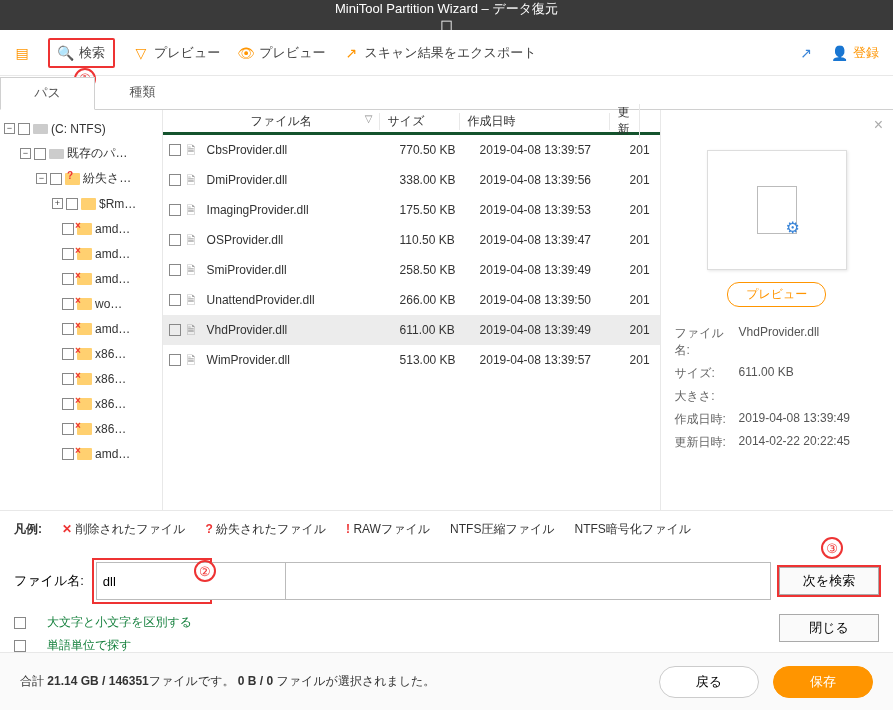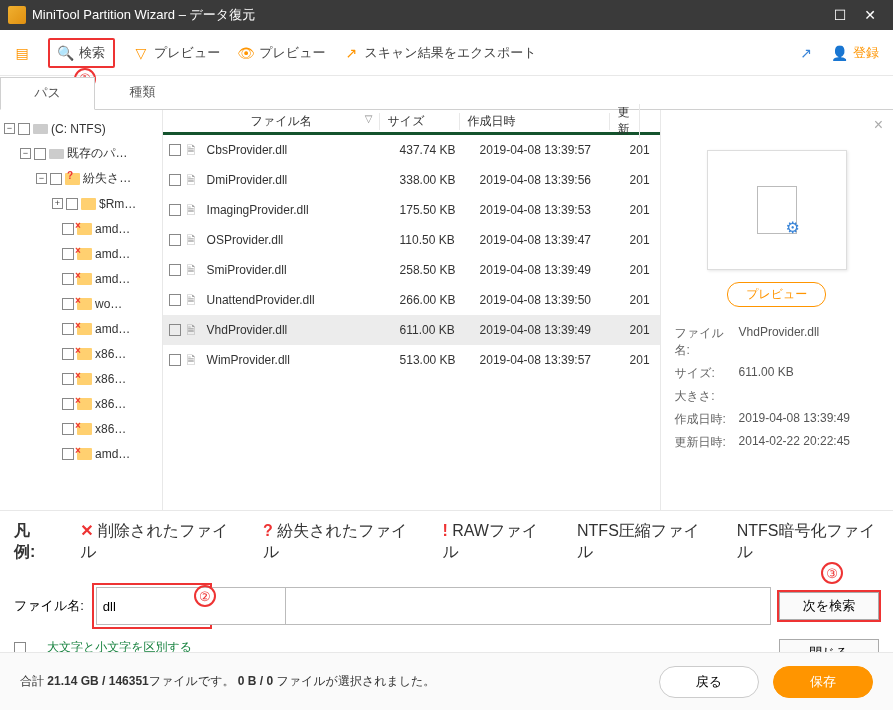--- a/index.html
+++ b/index.html
@@ -1,17 +1,17 @@
 <!DOCTYPE html>
 <html><head>
 <meta charset="utf-8">
 <style>
 * { box-sizing: border-box; margin: 0; padding: 0; font-family: "Meiryo", "MS PGothic", sans-serif; }
 body { width: 893px; height: 710px; background: #fff; overflow: hidden; }
-.titlebar { height: 30px; background: #3a3a3a; color: #fff; display: flex; align-items: center; padding: 0 8px; font-size: 13px; }
+.titlebar { height: 30px; background: #3a3a3a; color: #fff; display: flex; align-items: center; padding: 0 8px; font-size: 13px; flex-direction: column; }
 .titlebar .app-icon { width: 18px; height: 18px; margin-right: 6px; background: linear-gradient(135deg, #f0b030, #e09010); border-radius: 2px; }
 .titlebar .spacer { flex: 1; }
 .titlebar .win-btn { width: 30px; text-align: center; font-size: 14px; cursor: pointer; }
 .toolbar { height: 46px; display: flex; align-items: center; padding: 8px 14px; gap: 18px; border-bottom: 1px solid #e8e8e8; font-size: 13px; color: #444; position: relative; }
 .tb-item { display: flex; align-items: center; gap: 5px; cursor: pointer; }
 .tb-icon { width: 16px; height: 16px; color: #ff9500; display: inline-flex; align-items: center; justify-content: center; font-size: 14px; }
 .tb-search { border: 2px solid #e33; padding: 4px 8px; border-radius: 2px; position: relative; }
 .circled { display: inline-flex; width: 22px; height: 22px; border: 2px solid #e33; border-radius: 50%; color: #e33; font-size: 13px; align-items: center; justify-content: center; position: absolute; }
 .tb-right { margin-left: auto; display: flex; gap: 18px; align-items: center; }
 .tabs { display: flex; border-bottom: 1px solid #d0d0d0; }
@@ -38,21 +38,21 @@
 .c-date { width: 150px; }
 .c-upd { width: 30px; }
 .preview { width: 250px; border-left: 1px solid #e8e8e8; padding: 10px 14px; font-size: 12px; color: #555; position: relative; }
 .preview .close { position: absolute; right: 10px; top: 6px; font-size: 16px; color: #aaa; cursor: pointer; }
 .preview .thumb { width: 140px; height: 120px; border: 1px solid #ddd; margin: 30px auto 12px auto; display: flex; align-items: center; justify-content: center; box-shadow: 1px 1px 3px rgba(0,0,0,0.1); }
 .preview .thumb .doc { width: 40px; height: 48px; background: #fff; border: 1px solid #bbb; position: relative; }
 .preview .thumb .doc::after { content: "⚙"; position: absolute; right: -4px; bottom: -4px; color: #3a85d8; font-size: 16px; }
 .preview .pbtn { display: block; margin: 0 auto 18px auto; border: 1px solid #ff9500; color: #ff9500; padding: 3px 18px; border-radius: 12px; font-size: 12px; background: #fff; cursor: pointer; }
 .preview .pline { display: flex; margin-bottom: 6px; }
 .preview .pline .lbl { width: 64px; color: #666; }
-.legend { padding: 10px 14px; font-size: 16px; color: #333; display: flex; gap: 32px; border-top: 1px solid #e8e8e8; }
+.legend { padding: 10px 14px; font-size: 12px; color: #333; display: flex; gap: 20px; border-top: 1px solid #e8e8e8; }
 .legend .x { color: #e33; font-weight: bold; }
 .searchbox { padding: 10px 14px; font-size: 13px; }
 .searchbox .row1 { display: flex; align-items: center; gap: 8px; margin-bottom: 10px; }
 .searchbox input.field { flex: 1; height: 38px; border: 1px solid #bbb; padding: 0 6px; font-size: 13px; }
 .searchbox .hilite { border: 2px solid #e33; padding: 2px; display: flex; align-items: center; position: relative; }
 .searchbox .btn { width: 100px; height: 28px; border: 1px solid #aaa; background: #fafafa; font-size: 13px; cursor: pointer; }
 .searchbox .btn.hl { outline: 2px solid #e33; }
 .searchbox .chkline { display: flex; align-items: center; gap: 21px; margin-bottom: 6px; font-size: 12px; color: #15803d; }
 .searchbox .chkline .chk { width: 12px; height: 12px; border: 1px solid #888; }
 .footer { position: absolute; bottom: 0; left: 0; right: 0; height: 58px; border-top: 1px solid #e8e8e8; background: #fafafa; display: flex; align-items: center; padding: 0 20px; font-size: 12px; color: #333; }
@@ -194,21 +194,21 @@
       <span class="fh-col c-name" style="position:relative;"><span style="margin-left:56px;">ファイル名</span><span class="sort-arrow" style="position:absolute; right:6px;">▽</span></span>
       <span class="fh-col c-size">サイズ</span>
       <span class="fh-col c-date">作成日時</span>
       <span class="fh-col c-upd">更新</span>
     </div>
     <div id="file-rows">
         <div class="frow">
           <span class="chk"></span>
           <span class="fico">🗎</span>
           <span class="c-name">CbsProvider.dll</span>
-          <span class="c-size">437.74 KB</span>
+          <span class="c-size">770.50 KB</span>
           <span class="c-date">2019-04-08 13:39:57</span>
           <span class="c-upd">201</span>
         </div>
         <div class="frow">
           <span class="chk"></span>
           <span class="fico">🗎</span>
           <span class="c-name">DmiProvider.dll</span>
           <span class="c-size">338.00 KB</span>
           <span class="c-date">2019-04-08 13:39:56</span>
           <span class="c-upd">201</span>

